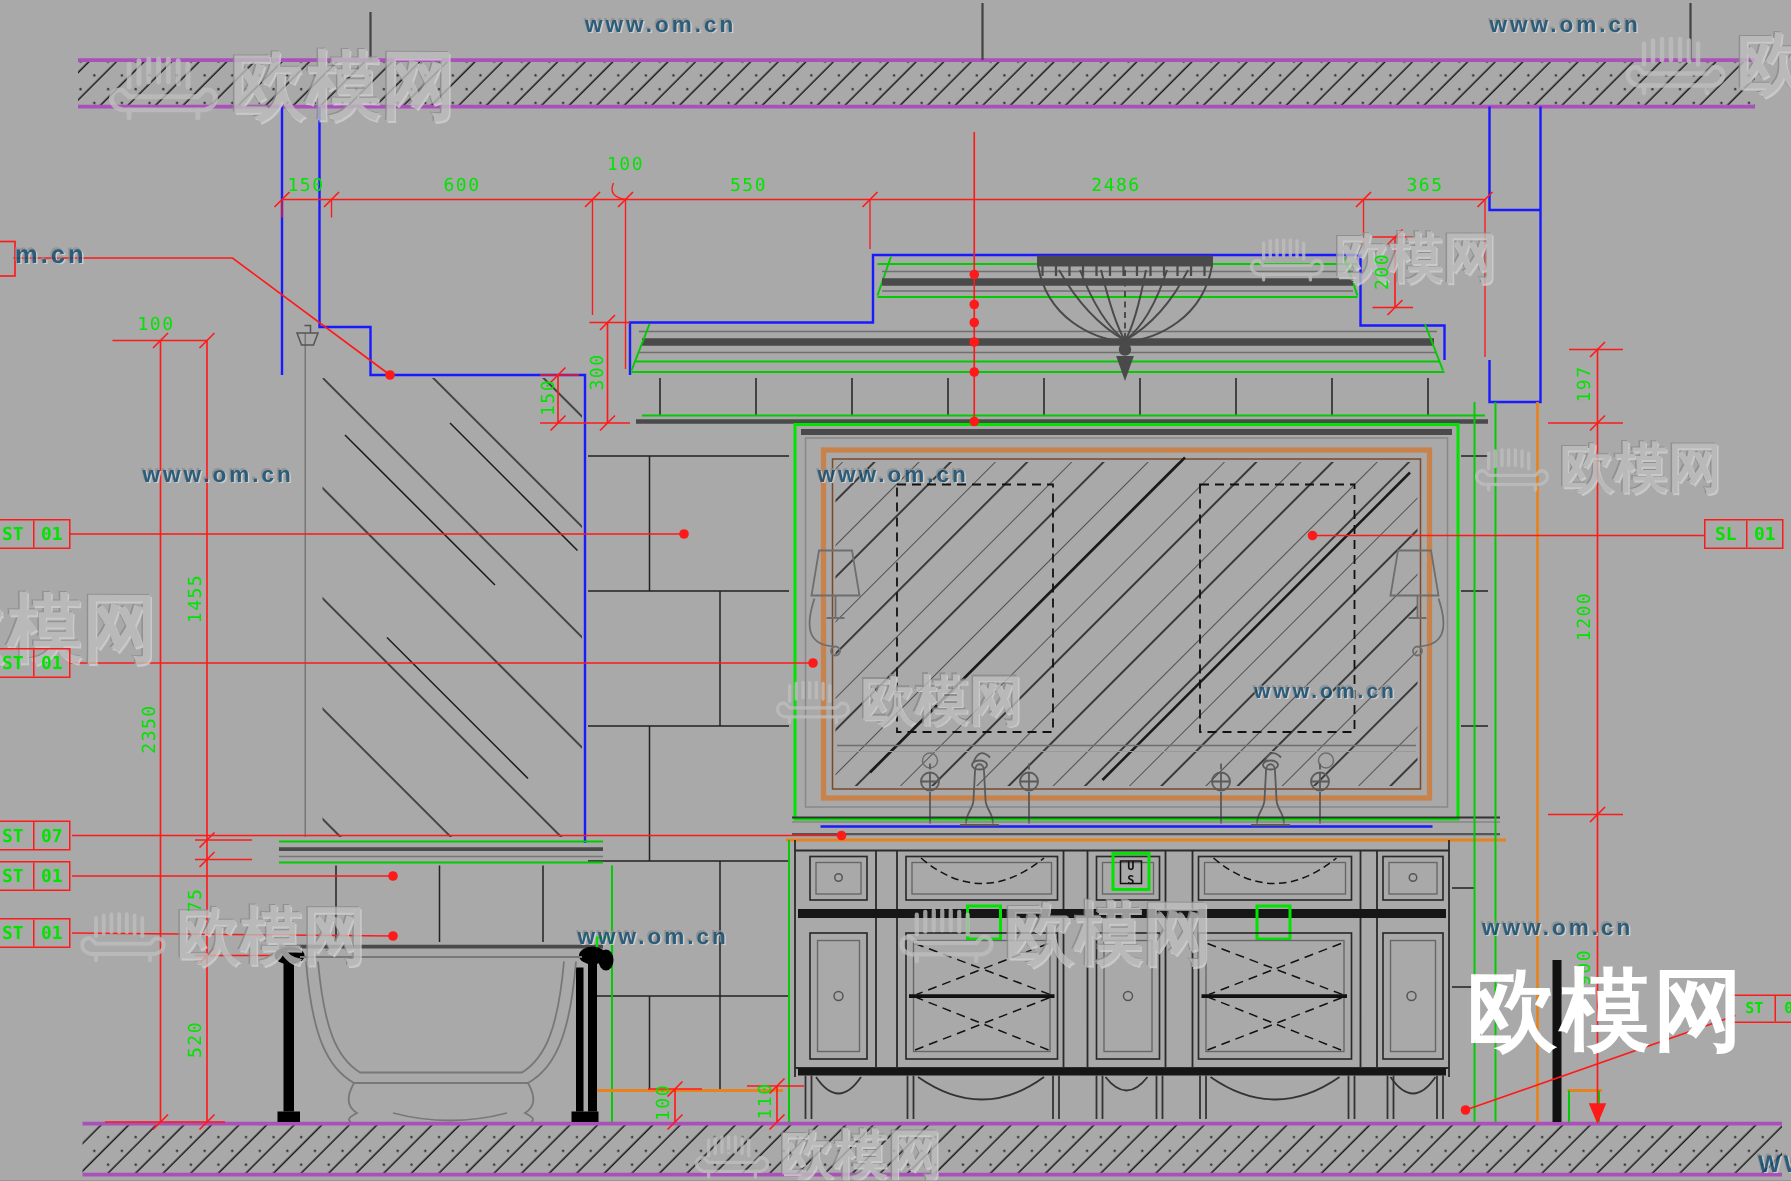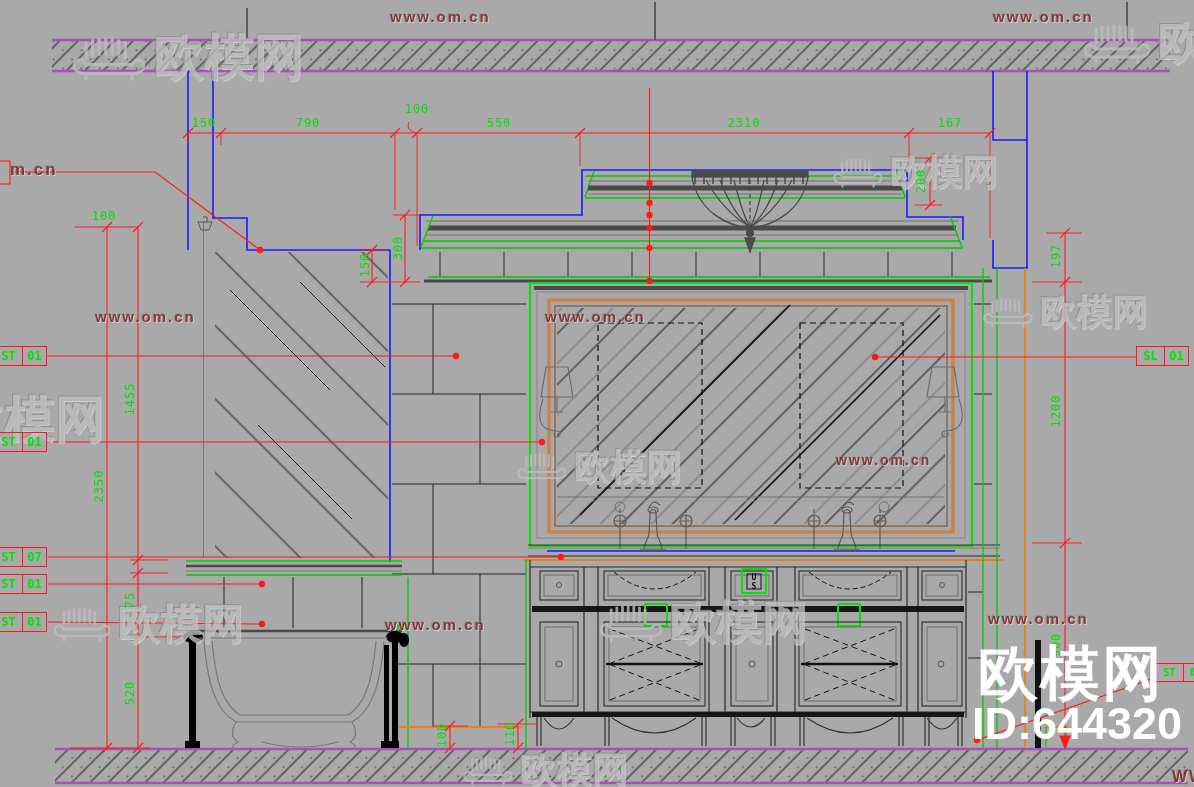--- a/index.html
+++ b/index.html
@@ -11,21 +11,21 @@
   .dimv{width:70px;margin-left:-35px;margin-top:-8px;transform:rotate(-90deg);}
   .tag{position:absolute;display:flex;border:1.5px solid #ff1a1a;z-index:6;background:transparent;}
   .tag span{display:block;color:#00e400;font:bold 12px "DejaVu Sans Mono",monospace;
             text-align:center;padding:2px 0;}
   .tag .c1{width:27px;}
   .tag .c2{width:23px;border-left:1.5px solid #ff1a1a;}
   .tag.small span{font-size:10px;padding:3px 0;}
   .wm{position:absolute;display:flex;align-items:center;gap:6px;color:#bdbdbd;opacity:.8;
       text-shadow:1px 1px 0 #d2d2d2,-1px -1px 0 #8a8a8a;font-weight:bold;white-space:nowrap;z-index:5;}
   .sofa-icon{flex:0 0 auto;}
-  .wmu{position:absolute;color:#7f1d1d;opacity:.8;z-index:5;
+  .wmu{position:absolute;color:#0c4a6e;opacity:.8;z-index:5;
        text-shadow:1px 1px 0 #d5d5d5,-1px -1px 0 #8f8f8f;
        font:bold 15px "Liberation Sans",sans-serif;letter-spacing:2px;white-space:nowrap;}
   .wmbig{position:absolute;color:#ffffff;font-weight:bold;z-index:9;white-space:nowrap;
          font-family:"Liberation Sans",sans-serif;}
   .socktext{position:absolute;z-index:6;color:#111;font:bold 8px "DejaVu Sans Mono",monospace;
             width:16px;text-align:center;line-height:9px;}
 </style>
 </head>
 <body>
 
@@ -336,25 +336,25 @@
           <circle cx="649.5" cy="203" r="3.2"></circle>
         <circle cx="649.5" cy="215" r="3.2"></circle>
           <circle cx="649.5" cy="228" r="3.2"></circle>
         <circle cx="649.5" cy="248" r="3.2"></circle>
           <circle cx="649.5" cy="281" r="3.2"></circle>
       </g>
     </g>
   </svg>
 
   <div class="dim" style="left:182px;top:116px;width:44px">150</div>
-  <div class="dim" style="left:286px;top:116px;width:44px">790</div>
+  <div class="dim" style="left:286px;top:116px;width:44px">600</div>
   <div class="dim" style="left:398px;top:102px;width:38px">100</div>
   <div class="dim" style="left:477px;top:116px;width:44px">550</div>
-  <div class="dim" style="left:718px;top:116px;width:52px">2310</div>
-  <div class="dim" style="left:926px;top:116px;width:48px">167</div>
+  <div class="dim" style="left:718px;top:116px;width:52px">2486</div>
+  <div class="dim" style="left:926px;top:116px;width:48px">365</div>
   <div class="dim" style="left:86px;top:209px;width:36px">100</div>
   <div class="dimv" style="left:99px;top:487px">2350</div>
   <div class="dimv" style="left:130px;top:400px">1455</div>
   <div class="dimv" style="left:130px;top:601px">75</div>
   <div class="dimv" style="left:130px;top:694px">520</div>
   <div class="dimv" style="left:365px;top:266px">150</div>
   <div class="dimv" style="left:398px;top:249px">300</div>
   <div class="dimv" style="left:921px;top:182px">200</div>
   <div class="dimv" style="left:1056px;top:257px">197</div>
   <div class="dimv" style="left:1056px;top:412px">1200</div>
@@ -450,15 +450,14 @@
   <div class="wmu" style="left:993px;top:8px">www.om.cn</div>
   <div class="wmu" style="left:10px;top:160px;font-size:17px">m.cn</div>
   <div class="wmu" style="left:95px;top:308px">www.om.cn</div>
   <div class="wmu" style="left:545px;top:308px">www.om.cn</div>
   <div class="wmu" style="left:836px;top:452px;font-size:14px">www.om.cn</div>
   <div class="wmu" style="left:385px;top:616px">www.om.cn</div>
   <div class="wmu" style="left:988px;top:610px">www.om.cn</div>
   <div class="wmu" style="left:1172px;top:768px;font-size:16px">WWW.</div>
 
   <div class="wmbig" style="left:978px;top:634px;font-size:60px;letter-spacing:2px">欧模网</div>
-  <div class="wmbig" style="left:972px;top:698px;font-size:45px">ID:644320</div>
 
 </div>
 
 </body></html>

